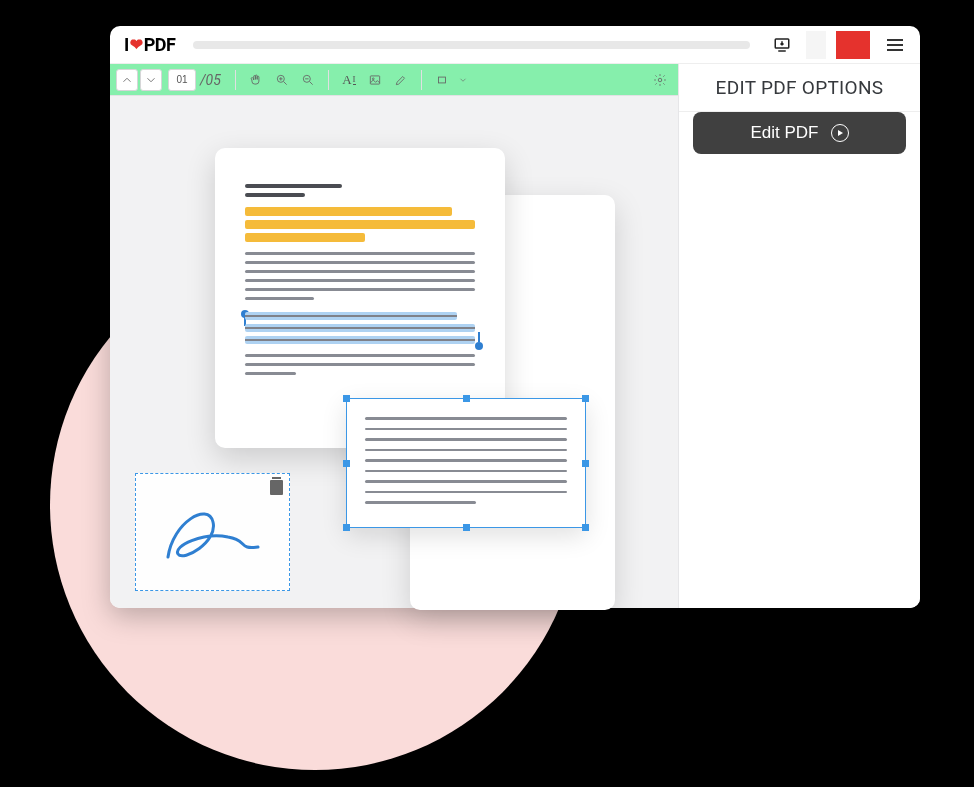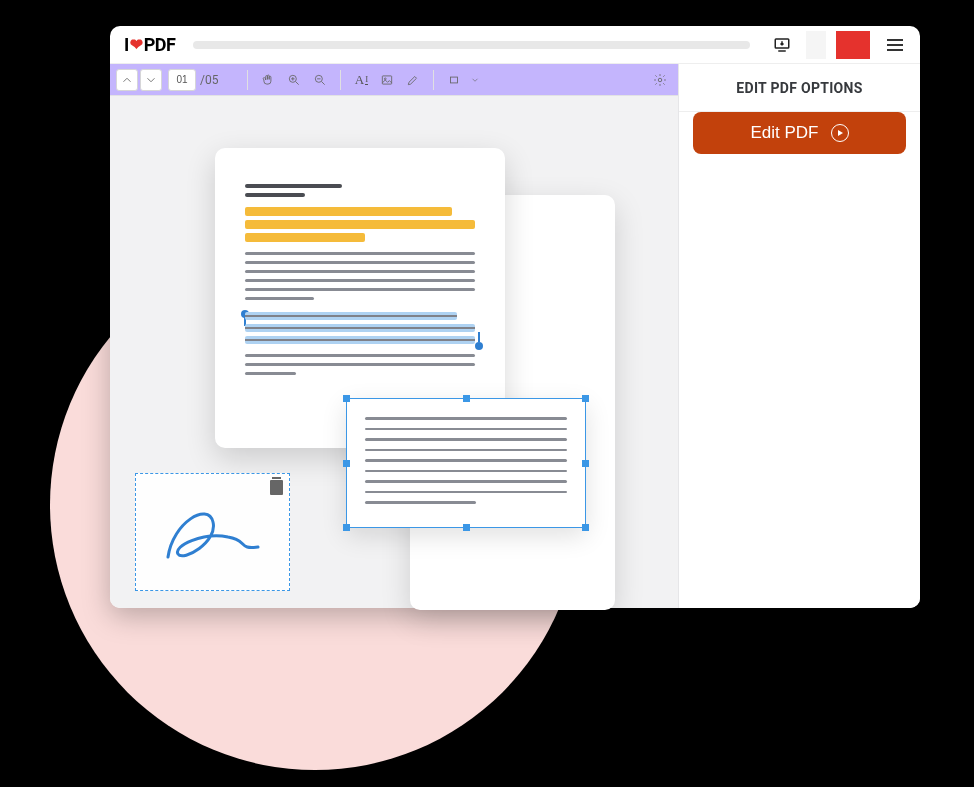--- a/index.html
+++ b/index.html
@@ -87,21 +87,21 @@
   .canvas-area {
     flex:1;
     display:flex;
     flex-direction:column;
     min-width:0;
     background:#f2f2f3;
     position:relative;
   }
   .toolbar {
     height: 32px;
-    background:#c4b5fd;
+    background:#86efac;
     border-bottom:1px solid #e2e2e4;
     display:flex;
     align-items:center;
     padding: 0 6px;
     gap: 2px;
     font-size:11px;
     color:#555;
   }
   .tb-btn {
     height:22px; min-width:22px;
@@ -113,62 +113,62 @@
     color:#555;
     cursor:pointer;
   }
   .tb-page {
     height:22px; width:28px;
     border:1px solid #d6d6d8; border-radius:3px;
     background:#fff;
     text-align:center; font-size:10px; color:#555;
     margin-left:4px;
   }
-  .tb-total { font-size:12px; color:#666; margin: 0 21px 0 2px; }
+  .tb-total { font-size:14px; color:#666; margin: 0 6px 0 2px; font-style: italic; }
   .tb-sep { width:1px; height:20px; background:#e0e0e2; margin:0 6px; }
   .tb-icon {
     width:24px; height:22px;
     display:flex; align-items:center; justify-content:center;
     color:#666; cursor:pointer;
   }
   .tb-spacer { flex:1; }
   .canvas-inner { flex:1; position:relative; }
 
   
   .right-panel {
     width: 242px;
     border-left:1px solid #e6e6e8;
     background:#fff;
     display:flex; flex-direction:column;
   }
   .panel-title {
     height:48px;
     display:flex; align-items:center; justify-content:center;
-    font-size:14px; font-weight:700; color:#36393d; letter-spacing:0.3px;
+    font-size:19px; font-weight:400; color:#36393d; letter-spacing:0.3px;
     border-bottom:1px solid #eee;
   }
   .panel-body { padding: 14px 14px 0; flex:1; }
   .elements-label {
     font-size:10px; font-weight:600;
     color:#e5322d;
     letter-spacing:0.4px;
     margin-bottom:8px;
   }
   .hint-box {
     background:#d5ecfb;
     border:1px solid #6fb9ea;
     border-radius:4px;
     padding:10px 12px;
     font-size:9px; line-height:1.5;
     color:#3a7fb5;
   }
   .panel-footer { padding: 0 14px 18px; }
   .edit-btn {
     width:100%; height:42px;
-    background:#c2410c;
+    background:#404040;
     border:none; border-radius:8px;
     color:#fff; font-size:17px; font-weight:400;
     display:flex; align-items:center; justify-content:center; gap:12px;
     cursor:pointer;
   }
   .arrow-circle {
     width:18px; height:18px; border:1.6px solid #fff; border-radius:50%;
     display:flex; align-items:center; justify-content:center;
   }
   .arrow-circle::after {

